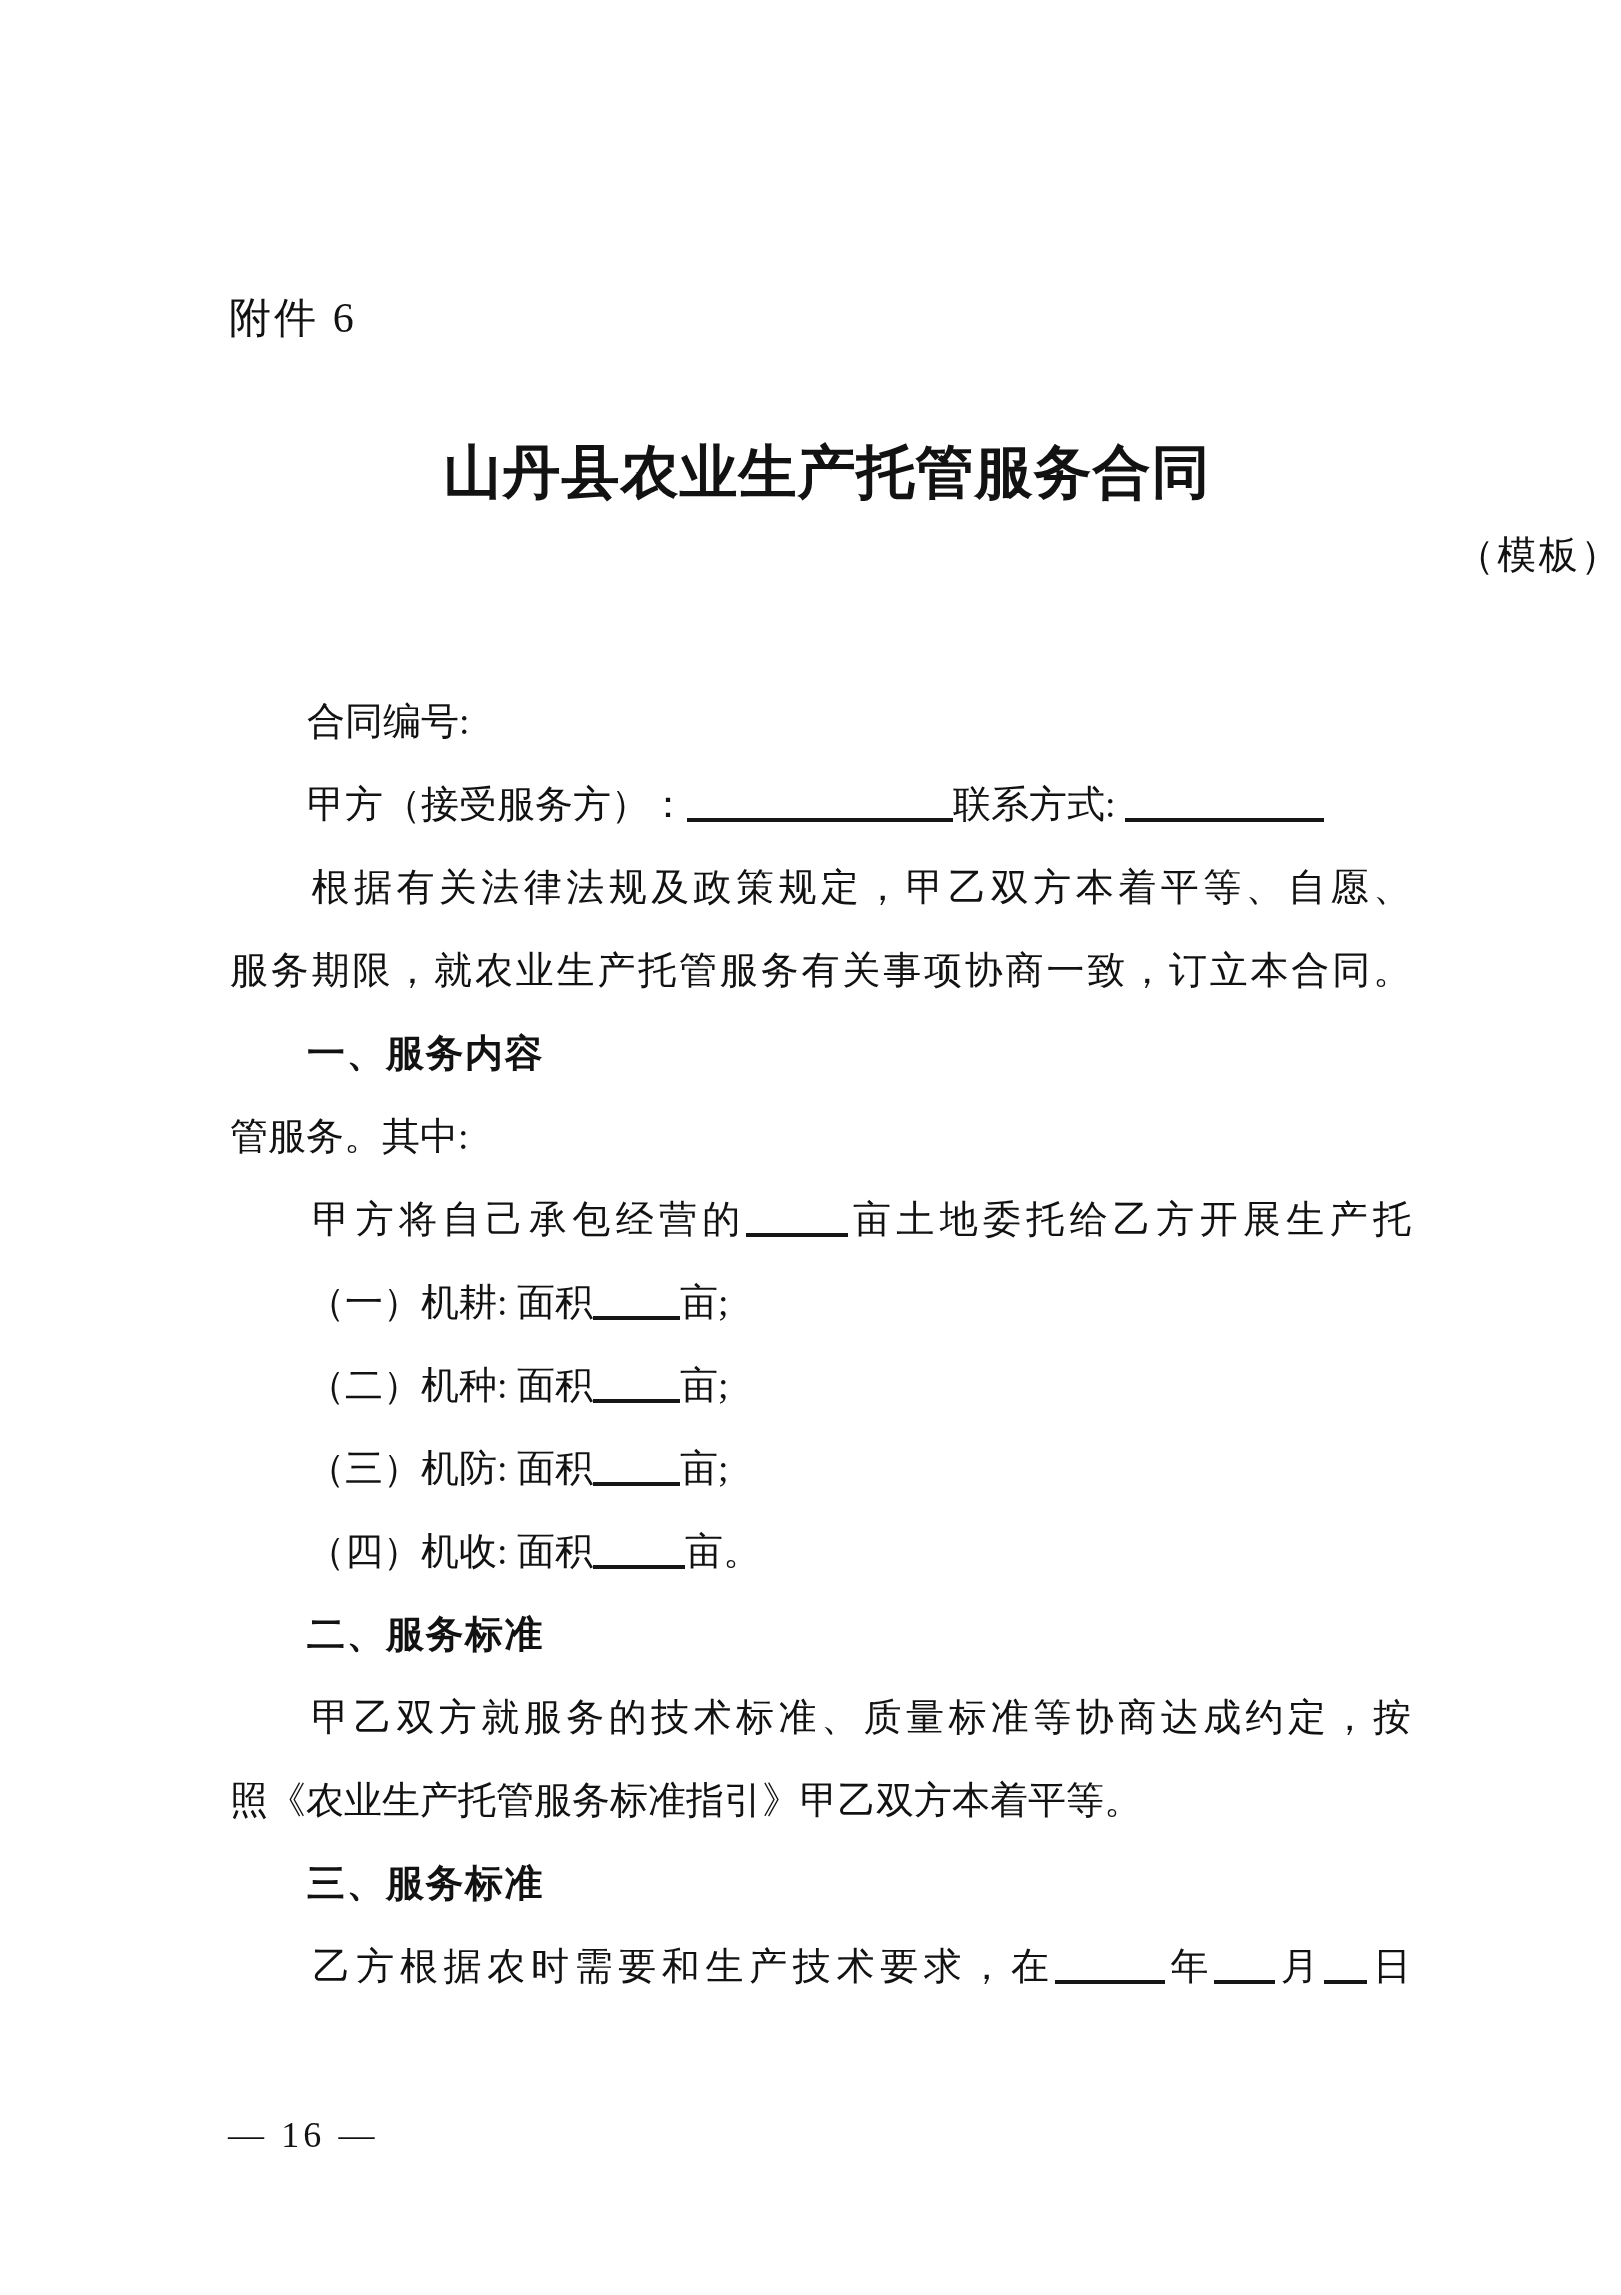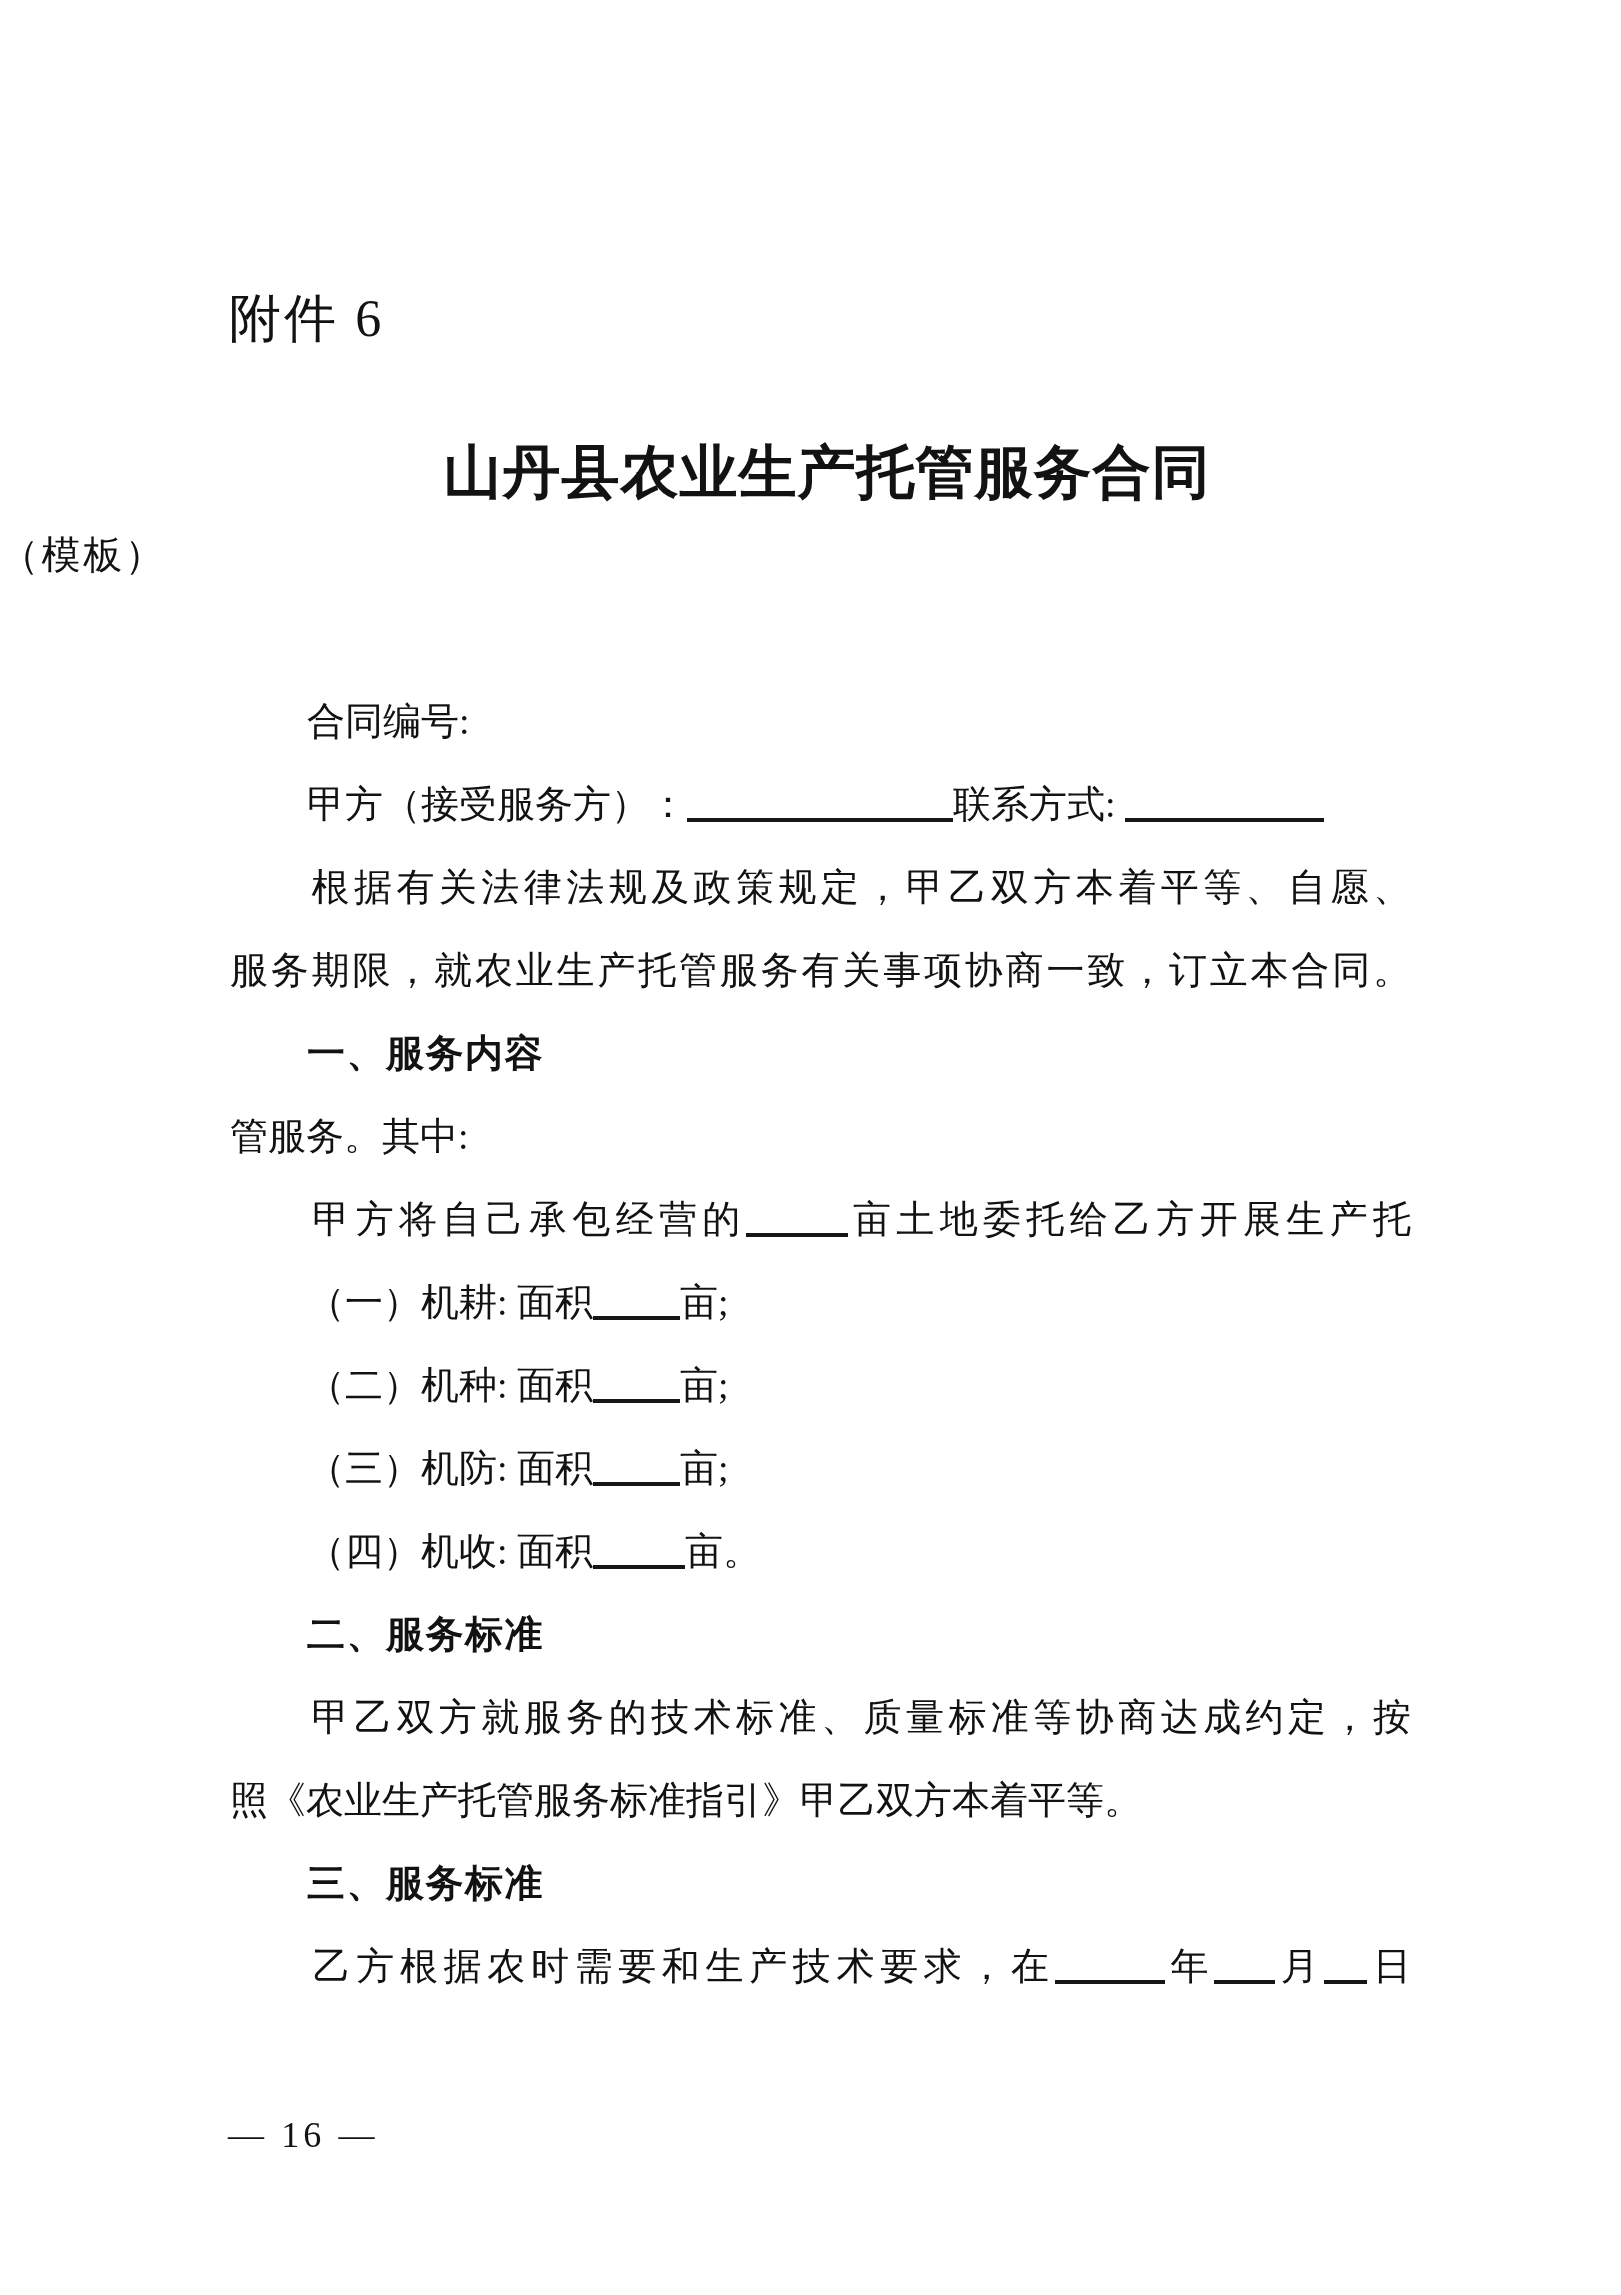--- a/index.html
+++ b/index.html
@@ -9,21 +9,21 @@
     height: 2295px;
     background: #ffffff;
     color: #121212;
     font-family: "Liberation Serif", serif;
     overflow: hidden;
   }
   .attachment {
     position: absolute;
     left: 229px;
     top: 289px;
-    font-size: 52px;
+    font-size: 42px;
     line-height: 59px;
     letter-spacing: 3.1px;
   }
   .title {
     position: absolute;
     left: 16px;
     top: 433px;
     width: 100%;
     margin: 0;
     text-align: center;
@@ -31,21 +31,21 @@
     font-weight: bold;
     font-size: 58px;
     line-height: 77px;
     letter-spacing: 1px;
   }
   .subtitle {
     position: absolute;
     left: 0;
     top: 527px;
     width: 100%;
-    text-align: left;
+    text-align: right;
     font-size: 39px;
     line-height: 56px;
     letter-spacing: 2.6px;
   }
   .body-lines {
     position: absolute;
     left: 230px;
     top: 680px;
     width: 1181px;
   }

